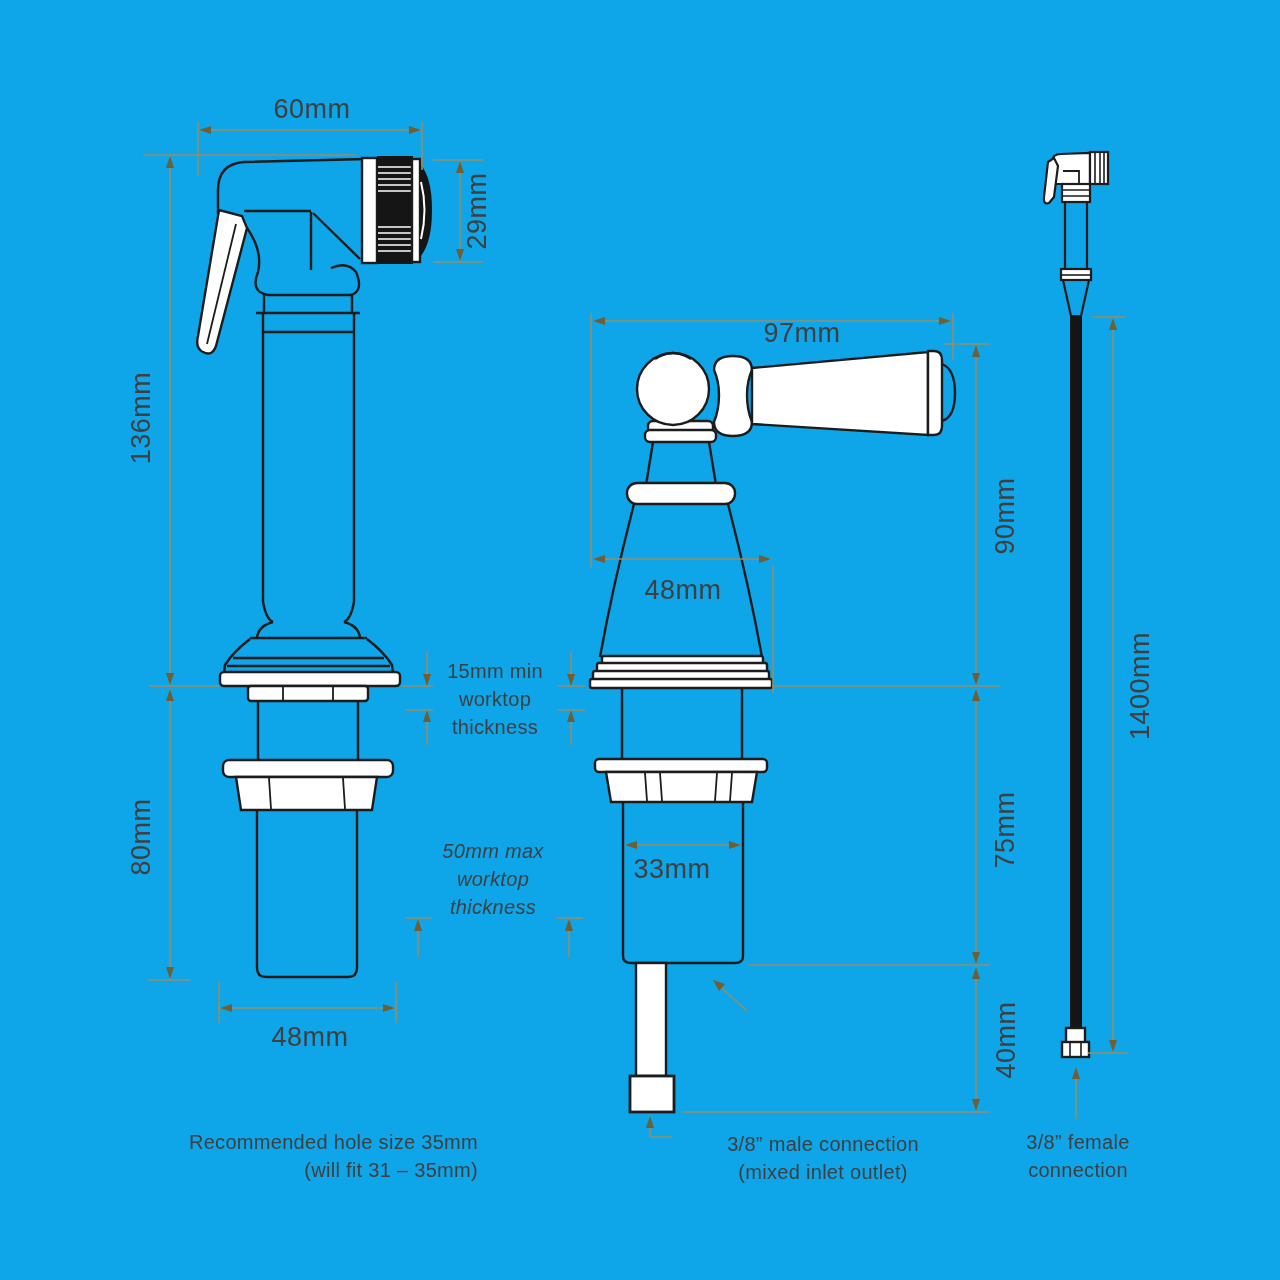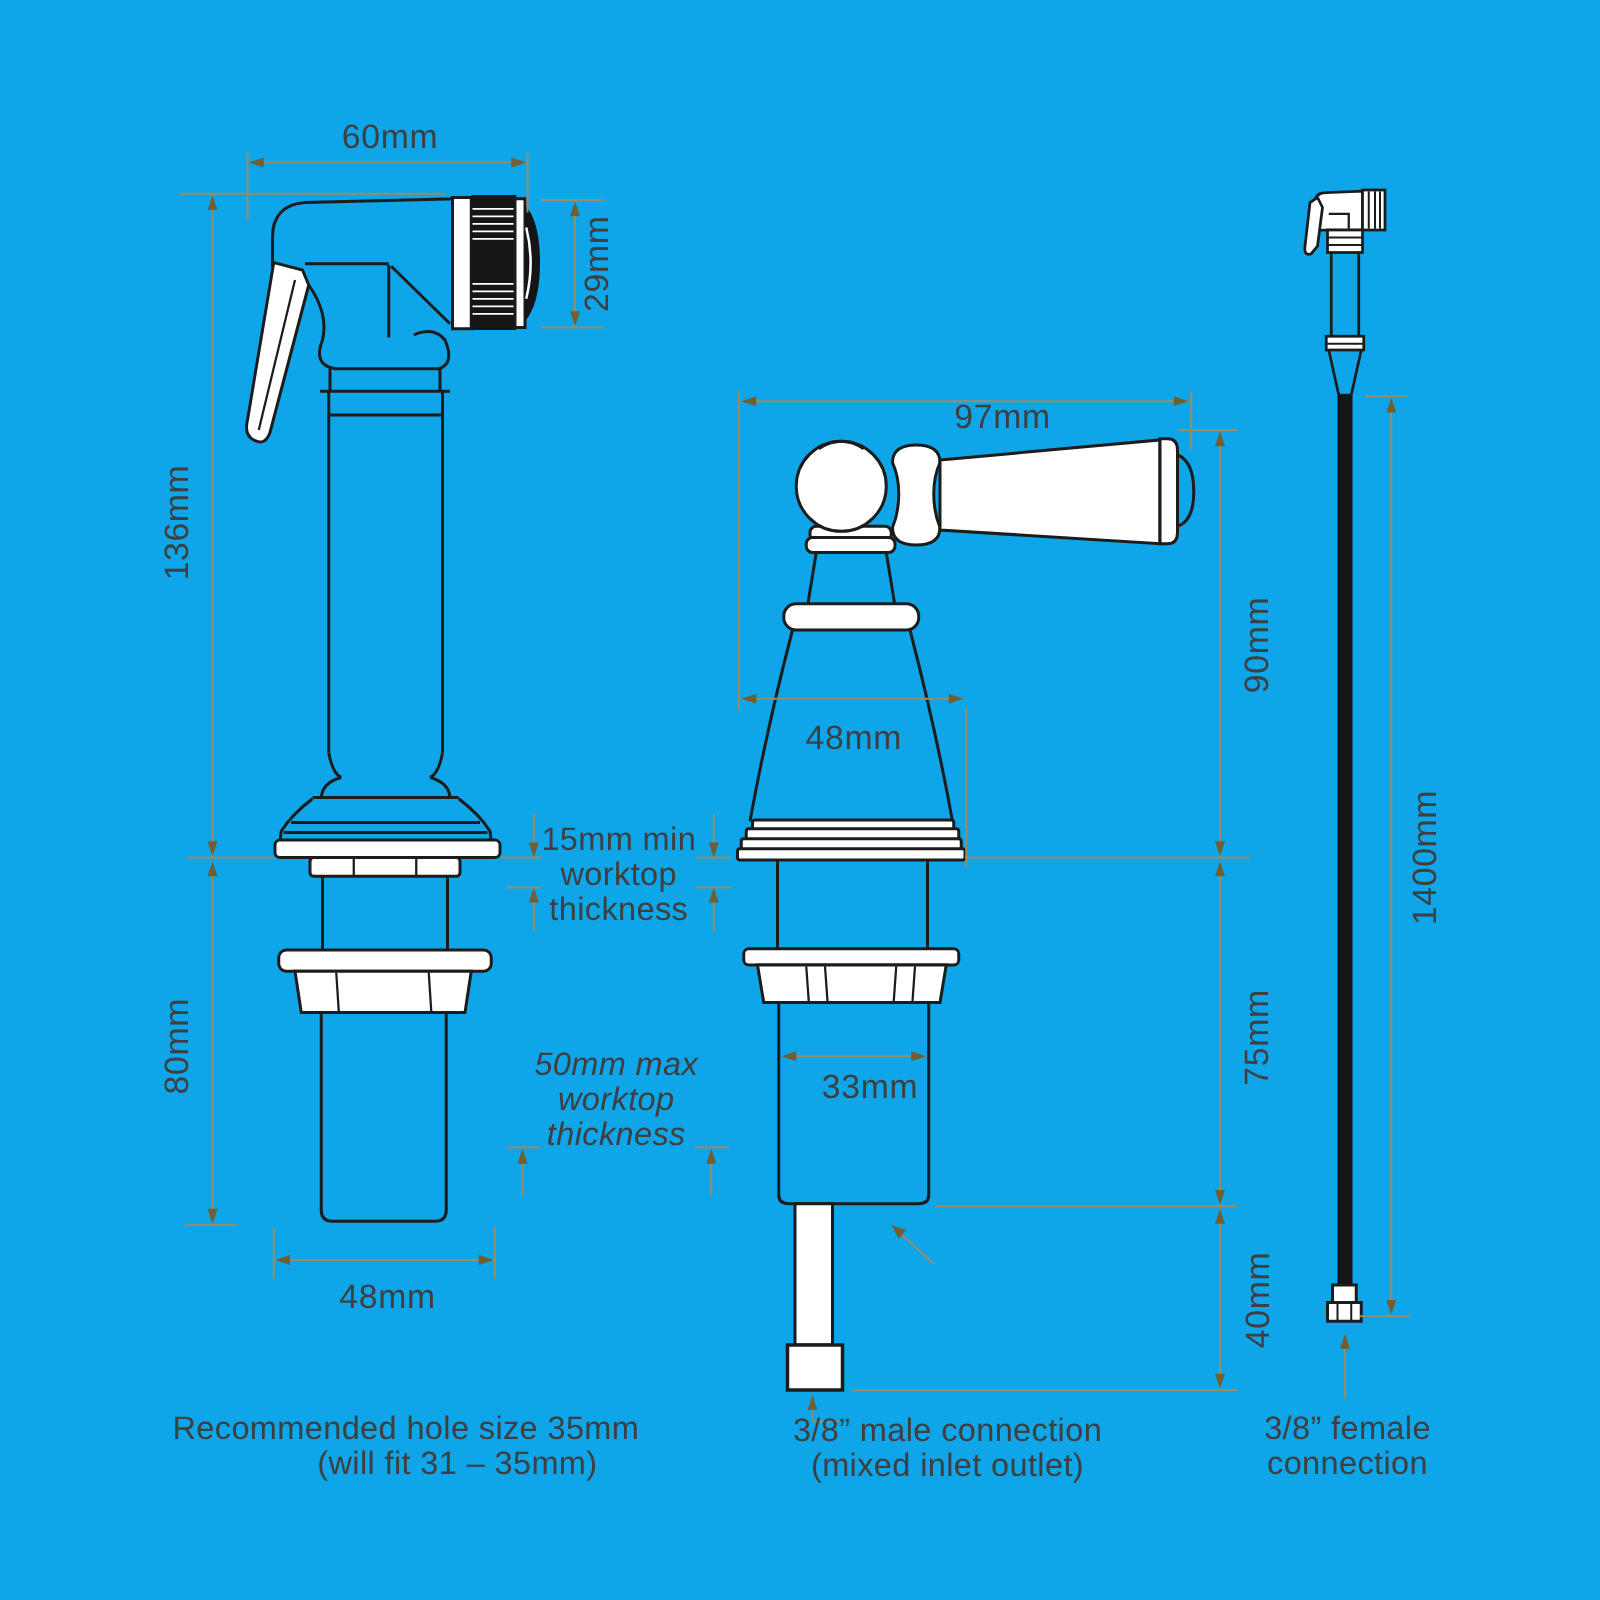--- a/index.html
+++ b/index.html
@@ -7,21 +7,21 @@
     position:relative;width:1280px;height:1280px;background:#0ea5e9;overflow:hidden;
     font-family:"Liberation Sans", sans-serif;color:#3f3f3f;
   }
   #artwork{position:absolute;left:0;top:0;}
   .lbl{
     position:absolute;display:flex;align-items:center;justify-content:center;
     font-size:27px;letter-spacing:.5px;color:#3f3f3f;white-space:nowrap;
   }
   .lbl.rot{transform:rotate(-90deg);}
   .note{
-    position:absolute;text-align:center;font-size:26px;letter-spacing:.3px;
+    position:absolute;text-align:center;font-size:20px;letter-spacing:.3px;
     color:#3f3f3f;line-height:28px;
   }
   .note div{white-space:nowrap;}
 </style>
 </head>
 <body>
 
 <div id="stage">
 
   <svg id="artwork" width="1280" height="1280" viewBox="0 0 1280 1280">
@@ -177,25 +177,25 @@
     <div>thickness</div>
   </div>
   <div class="note" style="left:138px;top:1128px;width:340px;text-align:right;">
     <div>Recommended hole size 35mm</div>
     <div>(will fit 31 – 35mm)</div>
   </div>
 
   <div class="lbl" style="left:722px;top:286px;width:160px;height:32px;margin-top:31px;">97mm</div>
   <div class="lbl" style="left:603px;top:574px;width:160px;height:32px;">48mm</div>
   <div class="lbl rot" style="left:935px;top:500px;width:140px;height:32px;">90mm</div>
-  <div class="lbl" style="left:616px;top:853px;width:160px;height:32px;">33mm</div>
+  <div class="lbl" style="left:592px;top:853px;width:160px;height:32px;">33mm</div>
   <div class="lbl rot" style="left:935px;top:814px;width:140px;height:32px;">75mm</div>
   <div class="lbl rot" style="left:936px;top:1024px;width:140px;height:32px;">40mm</div>
 
-  <div class="note" style="left:628px;top:1130px;width:260px;">
+  <div class="note" style="left:693px;top:1130px;width:260px;">
     <div>3/8” male connection</div>
     <div>(mixed inlet outlet)</div>
   </div>
 
   <div class="lbl rot" style="left:1070px;top:670px;width:140px;height:32px;">1400mm</div>
   <div class="note" style="left:988px;top:1128px;width:180px;">
     <div>3/8” female</div>
     <div>connection</div>
   </div>
 

